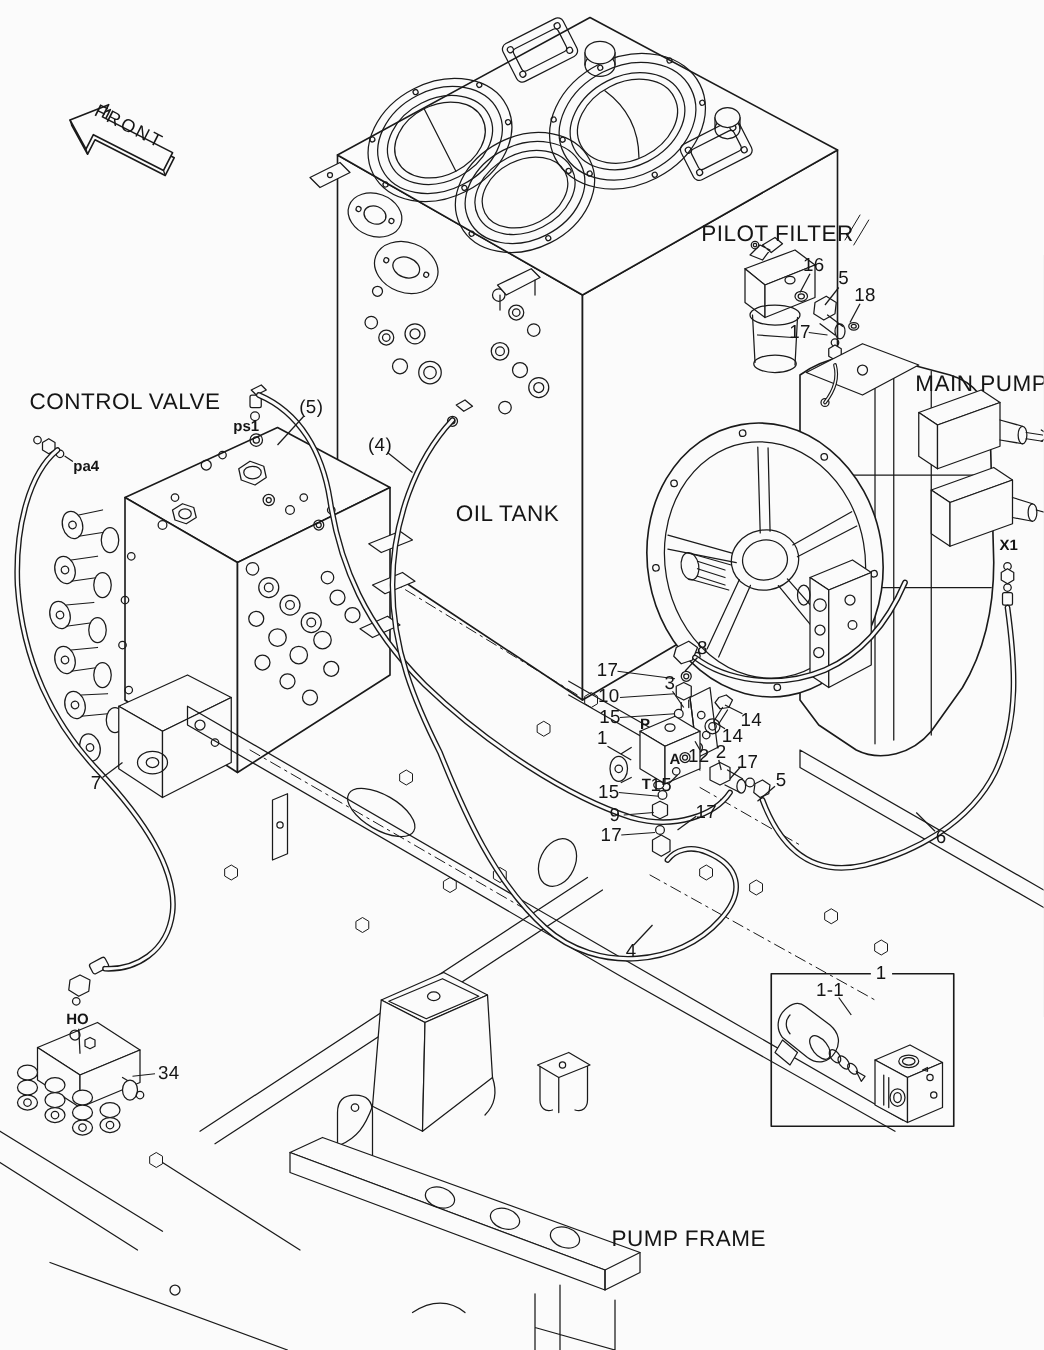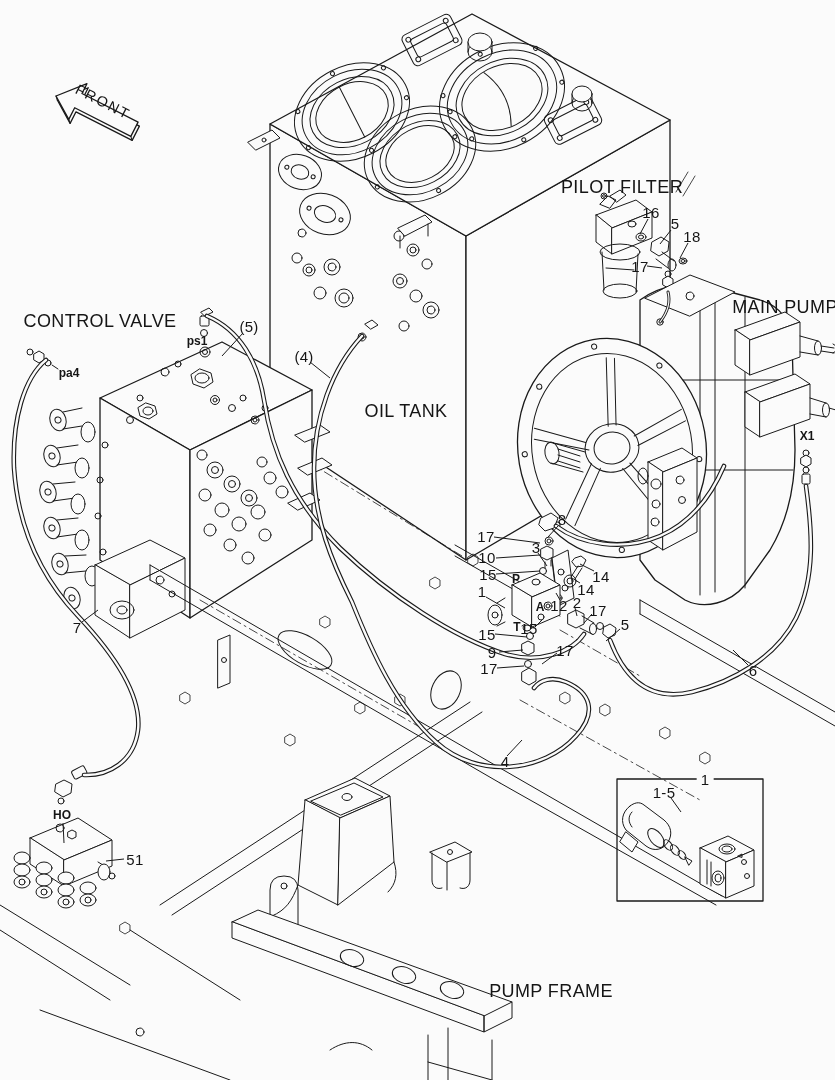--- a/index.html
+++ b/index.html
@@ -596,18 +596,18 @@
   <div class="lbl" style="left:598px;top:610px;">17</div>
   <div class="lbl" style="left:529px;top:628px;">15</div>
   <div class="lbl" style="left:625px;top:624px;">5</div>
   <div class="lbl" style="left:487px;top:634px;">15</div>
   <div class="lbl" style="left:492px;top:652px;">9</div>
   <div class="lbl" style="left:565px;top:650px;">17</div>
   <div class="lbl" style="left:489px;top:668px;">17</div>
   <div class="lbl" style="left:753px;top:670px;">6</div>
   <div class="lbl" style="left:77px;top:627px;">7</div>
   <div class="lbl" style="left:505px;top:761px;">4</div>
-  <div class="lbl" style="left:135px;top:859px;">51</div>
+  <div class="lbl" style="left:135px;top:859px;">34</div>
 
   <div class="lbl onbox" style="left:705px;top:779px;">1</div>
-  <div class="lbl" style="left:664px;top:792px;">1-5</div>
+  <div class="lbl" style="left:664px;top:792px;">1-1</div>
 
 </div>
 
 </body></html>

